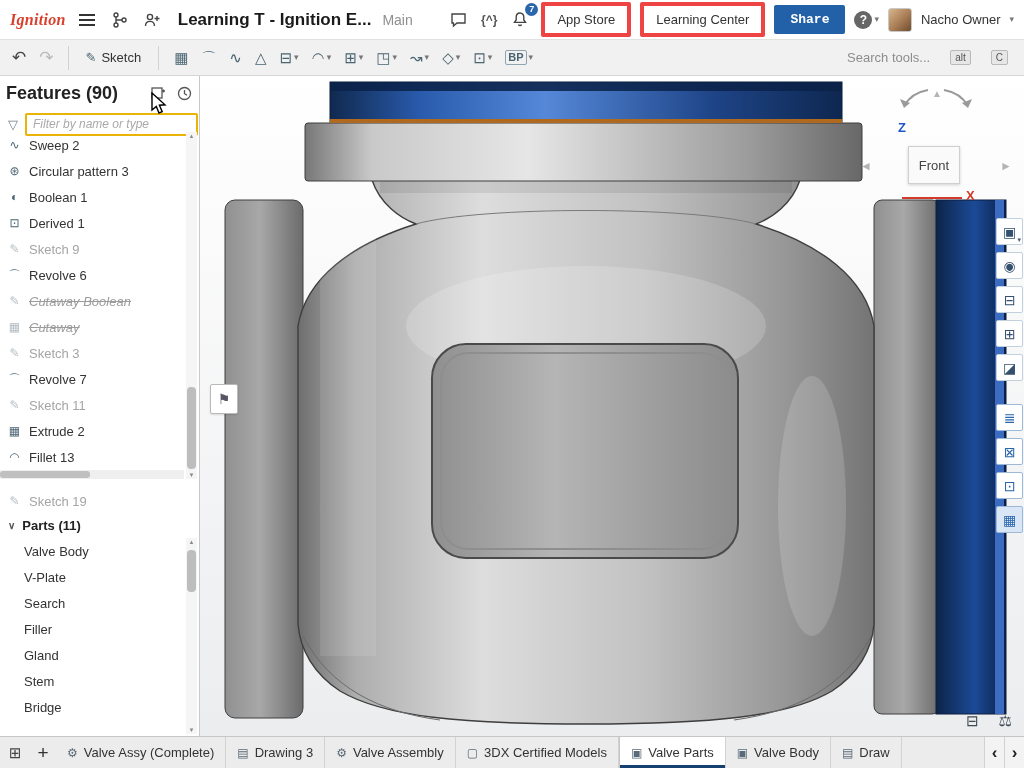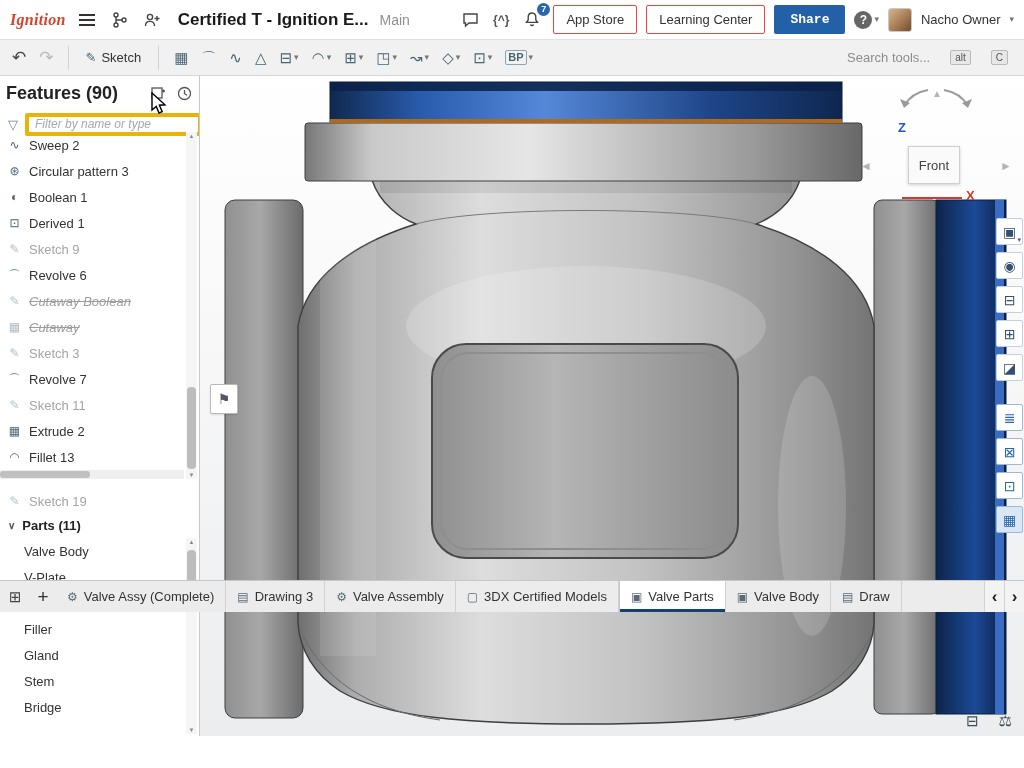--- a/index.html
+++ b/index.html
@@ -1,34 +1,34 @@
 <!DOCTYPE html>
 <html><head>
 <meta charset="utf-8">
 <style>
   *{margin:0;padding:0;box-sizing:border-box}
   html,body{width:1024px;height:768px;overflow:hidden;background:#fff;
     font-family:"Liberation Sans",sans-serif;}
-  .app{position:relative;width:1024px;height:612px;background:#fff;}
+  .app{position:relative;width:1024px;height:768px;background:#fff;}
 
   
   .topbar{position:absolute;top:0;left:0;right:0;height:40px;background:#fff;
     border-bottom:1px solid #e2e2e2;display:flex;align-items:center;padding:0 10px;gap:9px;z-index:20;}
   .logo{color:#d7412e;font-weight:bold;font-style:italic;font-size:16px;
     font-family:"Liberation Serif",serif;letter-spacing:.3px;cursor:pointer;}
   .hbtn{display:inline-flex;align-items:center;justify-content:center;width:24px;height:24px;color:#444;cursor:pointer;}
   .hbtn svg{display:block}
   .code{font-size:12px;font-weight:bold;color:#555;width:auto;padding:0 2px;}
   .doc-title{font-size:17px;font-weight:bold;color:#1a1a1a;white-space:nowrap;margin-left:4px;}
   .ws{color:#8f8f8f;font-size:14px;margin-left:2px;}
   .spacer{flex:1}
   .bell-wrap{position:relative}
   .badge{position:absolute;top:-5px;right:-6px;background:#2a66ac;color:#fff;font-size:9px;
     min-width:13px;height:13px;border-radius:7px;display:flex;align-items:center;justify-content:center;font-weight:bold;padding:0 2px;}
-  .pill-btn{border:1px solid #ef4444;background:#fff;border-radius:2px;padding:6px 12px;
+  .pill-btn{border:4px solid #ef4444;background:#fff;border-radius:2px;padding:6px 12px;
     font-size:13px;color:#333;cursor:pointer;white-space:nowrap;}
   .share-btn{background:#2260a8;color:#fff;border:none;border-radius:2px;padding:7px 16px;
     font-size:13px;font-weight:bold;cursor:pointer;font-family:Liberation Mono, monospace;}
   .help-wrap{display:flex;align-items:center;gap:2px;cursor:pointer}
   .help-circle{width:18px;height:18px;border-radius:50%;background:#666;color:#fff;font-size:12px;
     font-weight:bold;display:flex;align-items:center;justify-content:center;}
   .caret{font-size:9px;color:#777;line-height:1;}
   .avatar{width:24px;height:24px;border-radius:3px;border:1px solid #c9c9c9;
     background:linear-gradient(135deg,#d8b58c 0%,#a87c54 55%,#6e4c30 100%);cursor:pointer;}
   .user-name{font-size:13px;color:#333;white-space:nowrap;cursor:pointer;}
@@ -54,21 +54,21 @@
   
   .panel{position:absolute;top:76px;left:0;width:200px;height:660px;background:#fff;
     border-right:1px solid #c9c9c9;overflow:hidden;z-index:10;}
   .panel-head{position:absolute;top:7px;left:6px;right:6px;height:20px;display:flex;align-items:center;}
   .panel-title{font-size:18px;font-weight:bold;color:#222;cursor:pointer;}
   .head-icons{margin-left:auto;display:flex;gap:8px;}
   .mini-btn{width:18px;height:18px;border:none;background:transparent;color:#555;cursor:pointer;
     display:flex;align-items:center;justify-content:center;padding:0;}
   .filter-row{position:absolute;top:36px;left:8px;right:16px;height:24px;display:flex;align-items:center;gap:7px;}
   .funnel{color:#6f7f8a;font-size:13px;cursor:pointer;}
-  .filter-input{flex:1;height:23px;border:4px solid #eab308;border-radius:2px;font-size:12px;
+  .filter-input{flex:1;height:23px;border:2px solid #eab308;border-radius:2px;font-size:12px;
     font-style:italic;color:#555;padding:0 6px;font-family:"Liberation Sans",sans-serif;outline:none;}
   .filter-input::placeholder{color:#a9a9a9;font-style:italic;}
   .feature-list{position:absolute;top:56px;left:0;width:184px;height:338px;overflow:hidden;}
   .feat-row{height:26px;display:flex;align-items:center;gap:7px;padding-left:7px;font-size:13px;
     color:#333;cursor:pointer;white-space:nowrap;}
   .feat-icon{width:15px;text-align:center;color:#4a6572;font-size:12px;flex:0 0 15px;}
   .feat-row.muted .feat-label{color:#a5a5a5;}
   .feat-row.muted .feat-icon{color:#b2bcc2;}
   .feat-row.suppressed .feat-label{color:#9c9c9c;font-style:italic;text-decoration:line-through;}
   .feat-row.suppressed .feat-icon{color:#b2bcc2;}
@@ -157,21 +157,21 @@
           <path d="M4 5v6M4 8h6"></path>
         </svg>
     </span>
     <span class="hbtn">
       <svg width="17" height="16" viewBox="0 0 17 16" fill="none" stroke="#444" stroke-width="1.4">
           <circle cx="6" cy="5" r="2.6"></circle>
           <path d="M1.5 14c0-3 2-4.6 4.5-4.6S10.5 11 10.5 14"></path>
           <path d="M13 4v5M10.5 6.5h5"></path>
         </svg>
     </span>
-    <span class="doc-title">Certified T - Ignition E...</span>
+    <span class="doc-title">Learning T - Ignition E...</span>
     <span class="ws">Main</span>
     <span class="spacer"></span>
     <span class="hbtn">
       <svg width="17" height="16" viewBox="0 0 17 16" fill="none" stroke="#444" stroke-width="1.4">
           <path d="M2 2h13v9H7l-3.5 3v-3H2z"></path>
         </svg>
     </span>
     <span class="hbtn code">{^}</span>
     <span class="hbtn bell-wrap">
       <svg width="16" height="17" viewBox="0 0 16 17" fill="none" stroke="#444" stroke-width="1.4">

